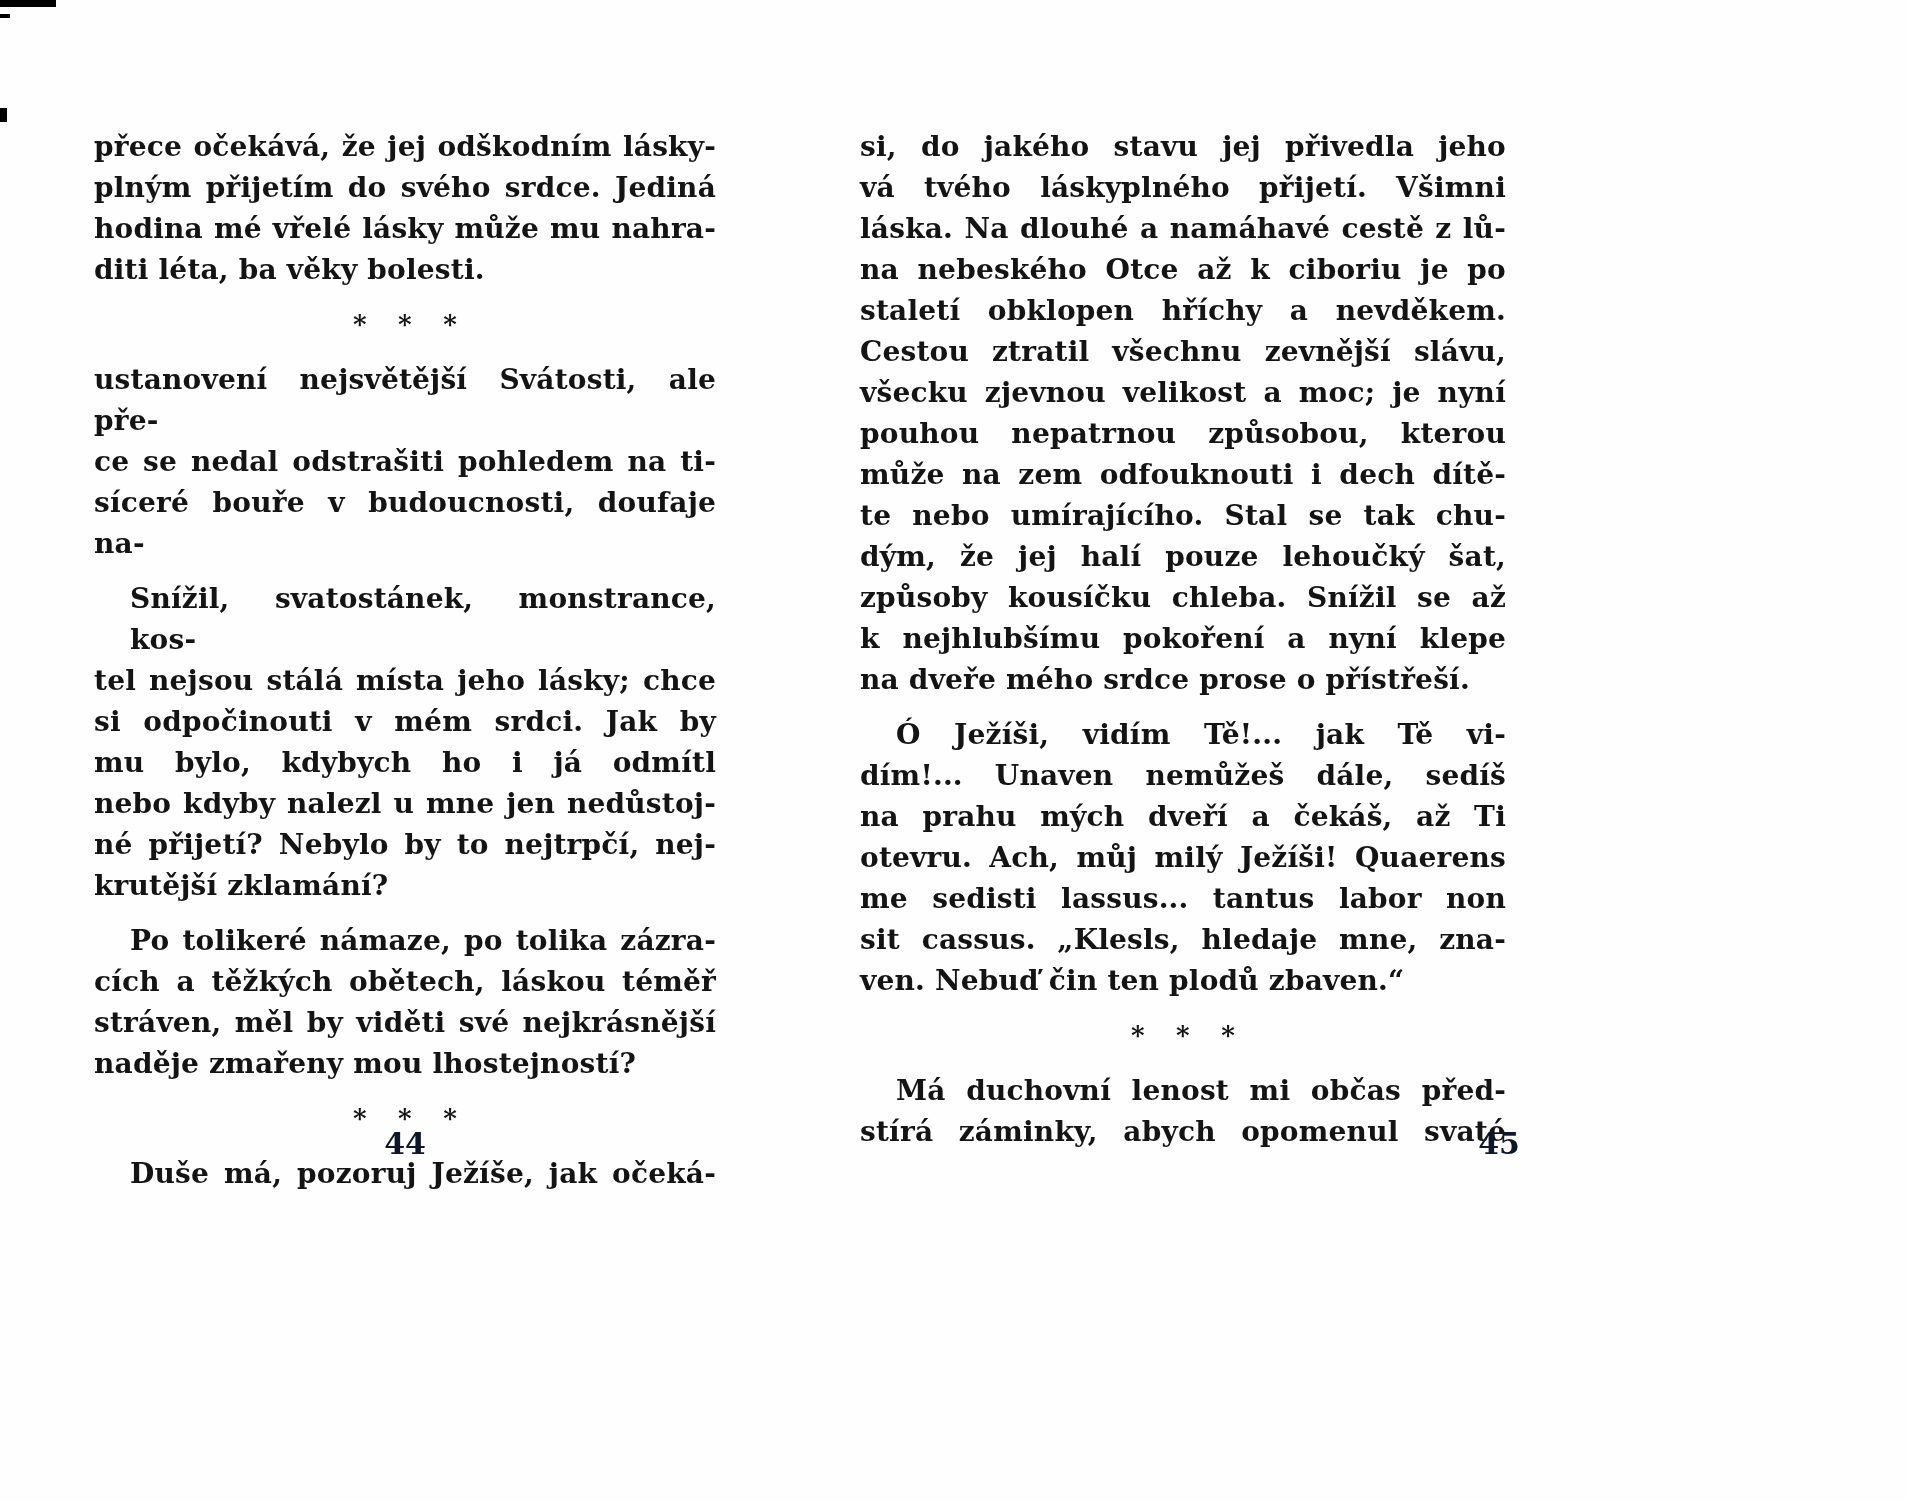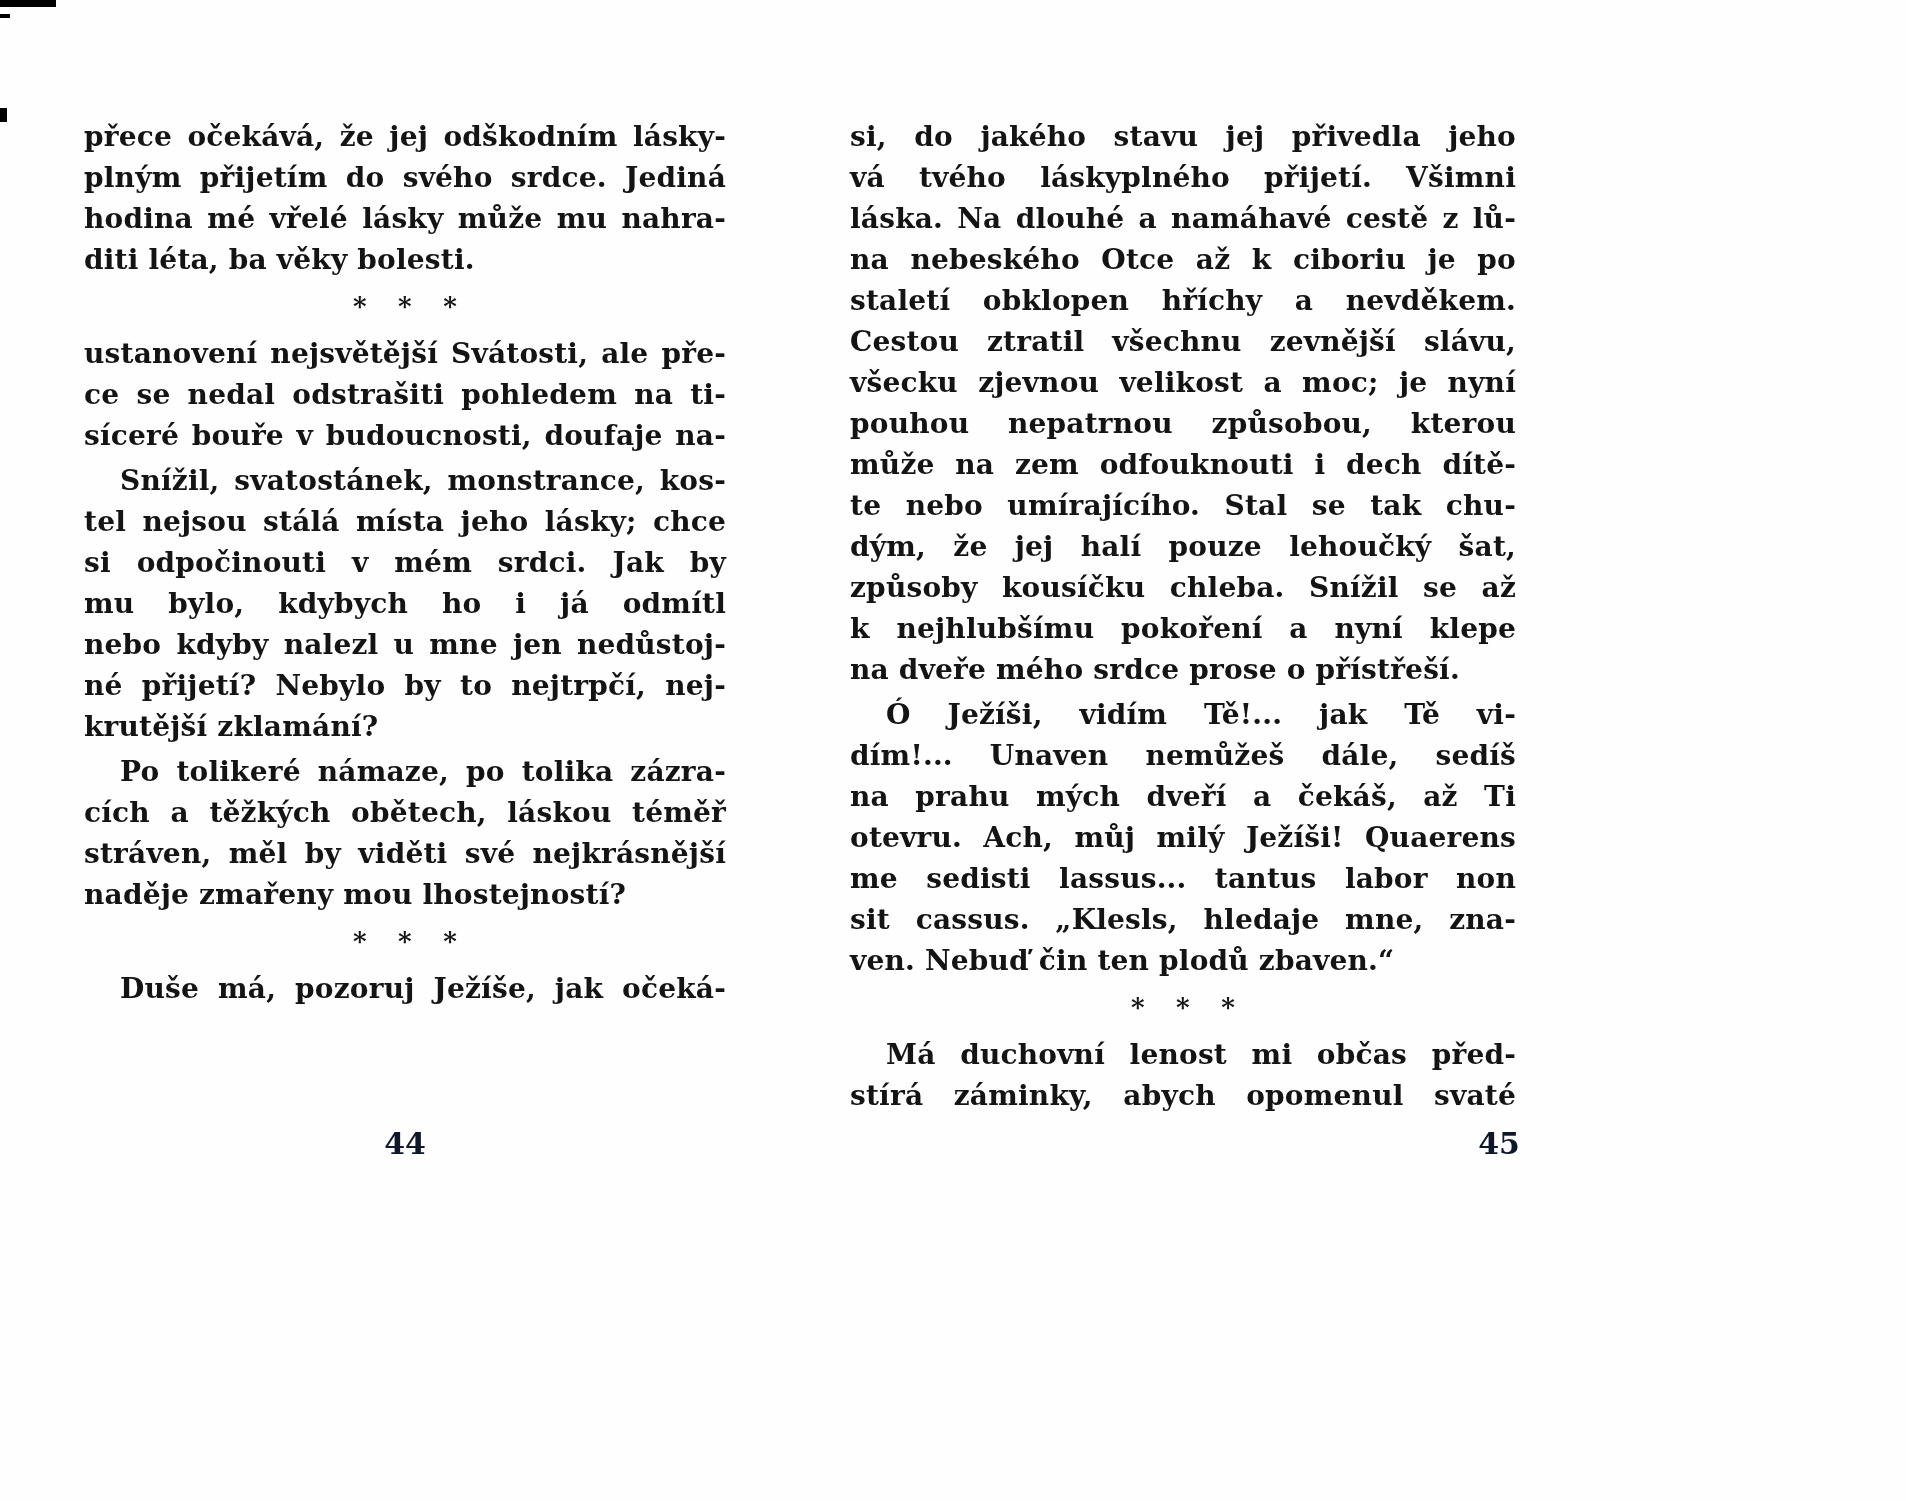--- a/index.html
+++ b/index.html
@@ -29,21 +29,21 @@
     position: absolute;
     top: 112px;
     font-size: 28px;
     line-height: 41px;
     font-weight: bold;
     letter-spacing: 0.2px;
   }
   #col-left  { left: 80px;  width: 650px; }
   #col-right { left: 846px; width: 674px; }
 
-  .paragraph { margin: 4px; }
+  .paragraph { margin: 14px; }
 
   .line {
     text-align: justify;
     text-align-last: justify;
     white-space: normal;
   }
   .line.indent { padding-left: 36px; }
   .line.endline { text-align-last: left; }
 
   .stars {

